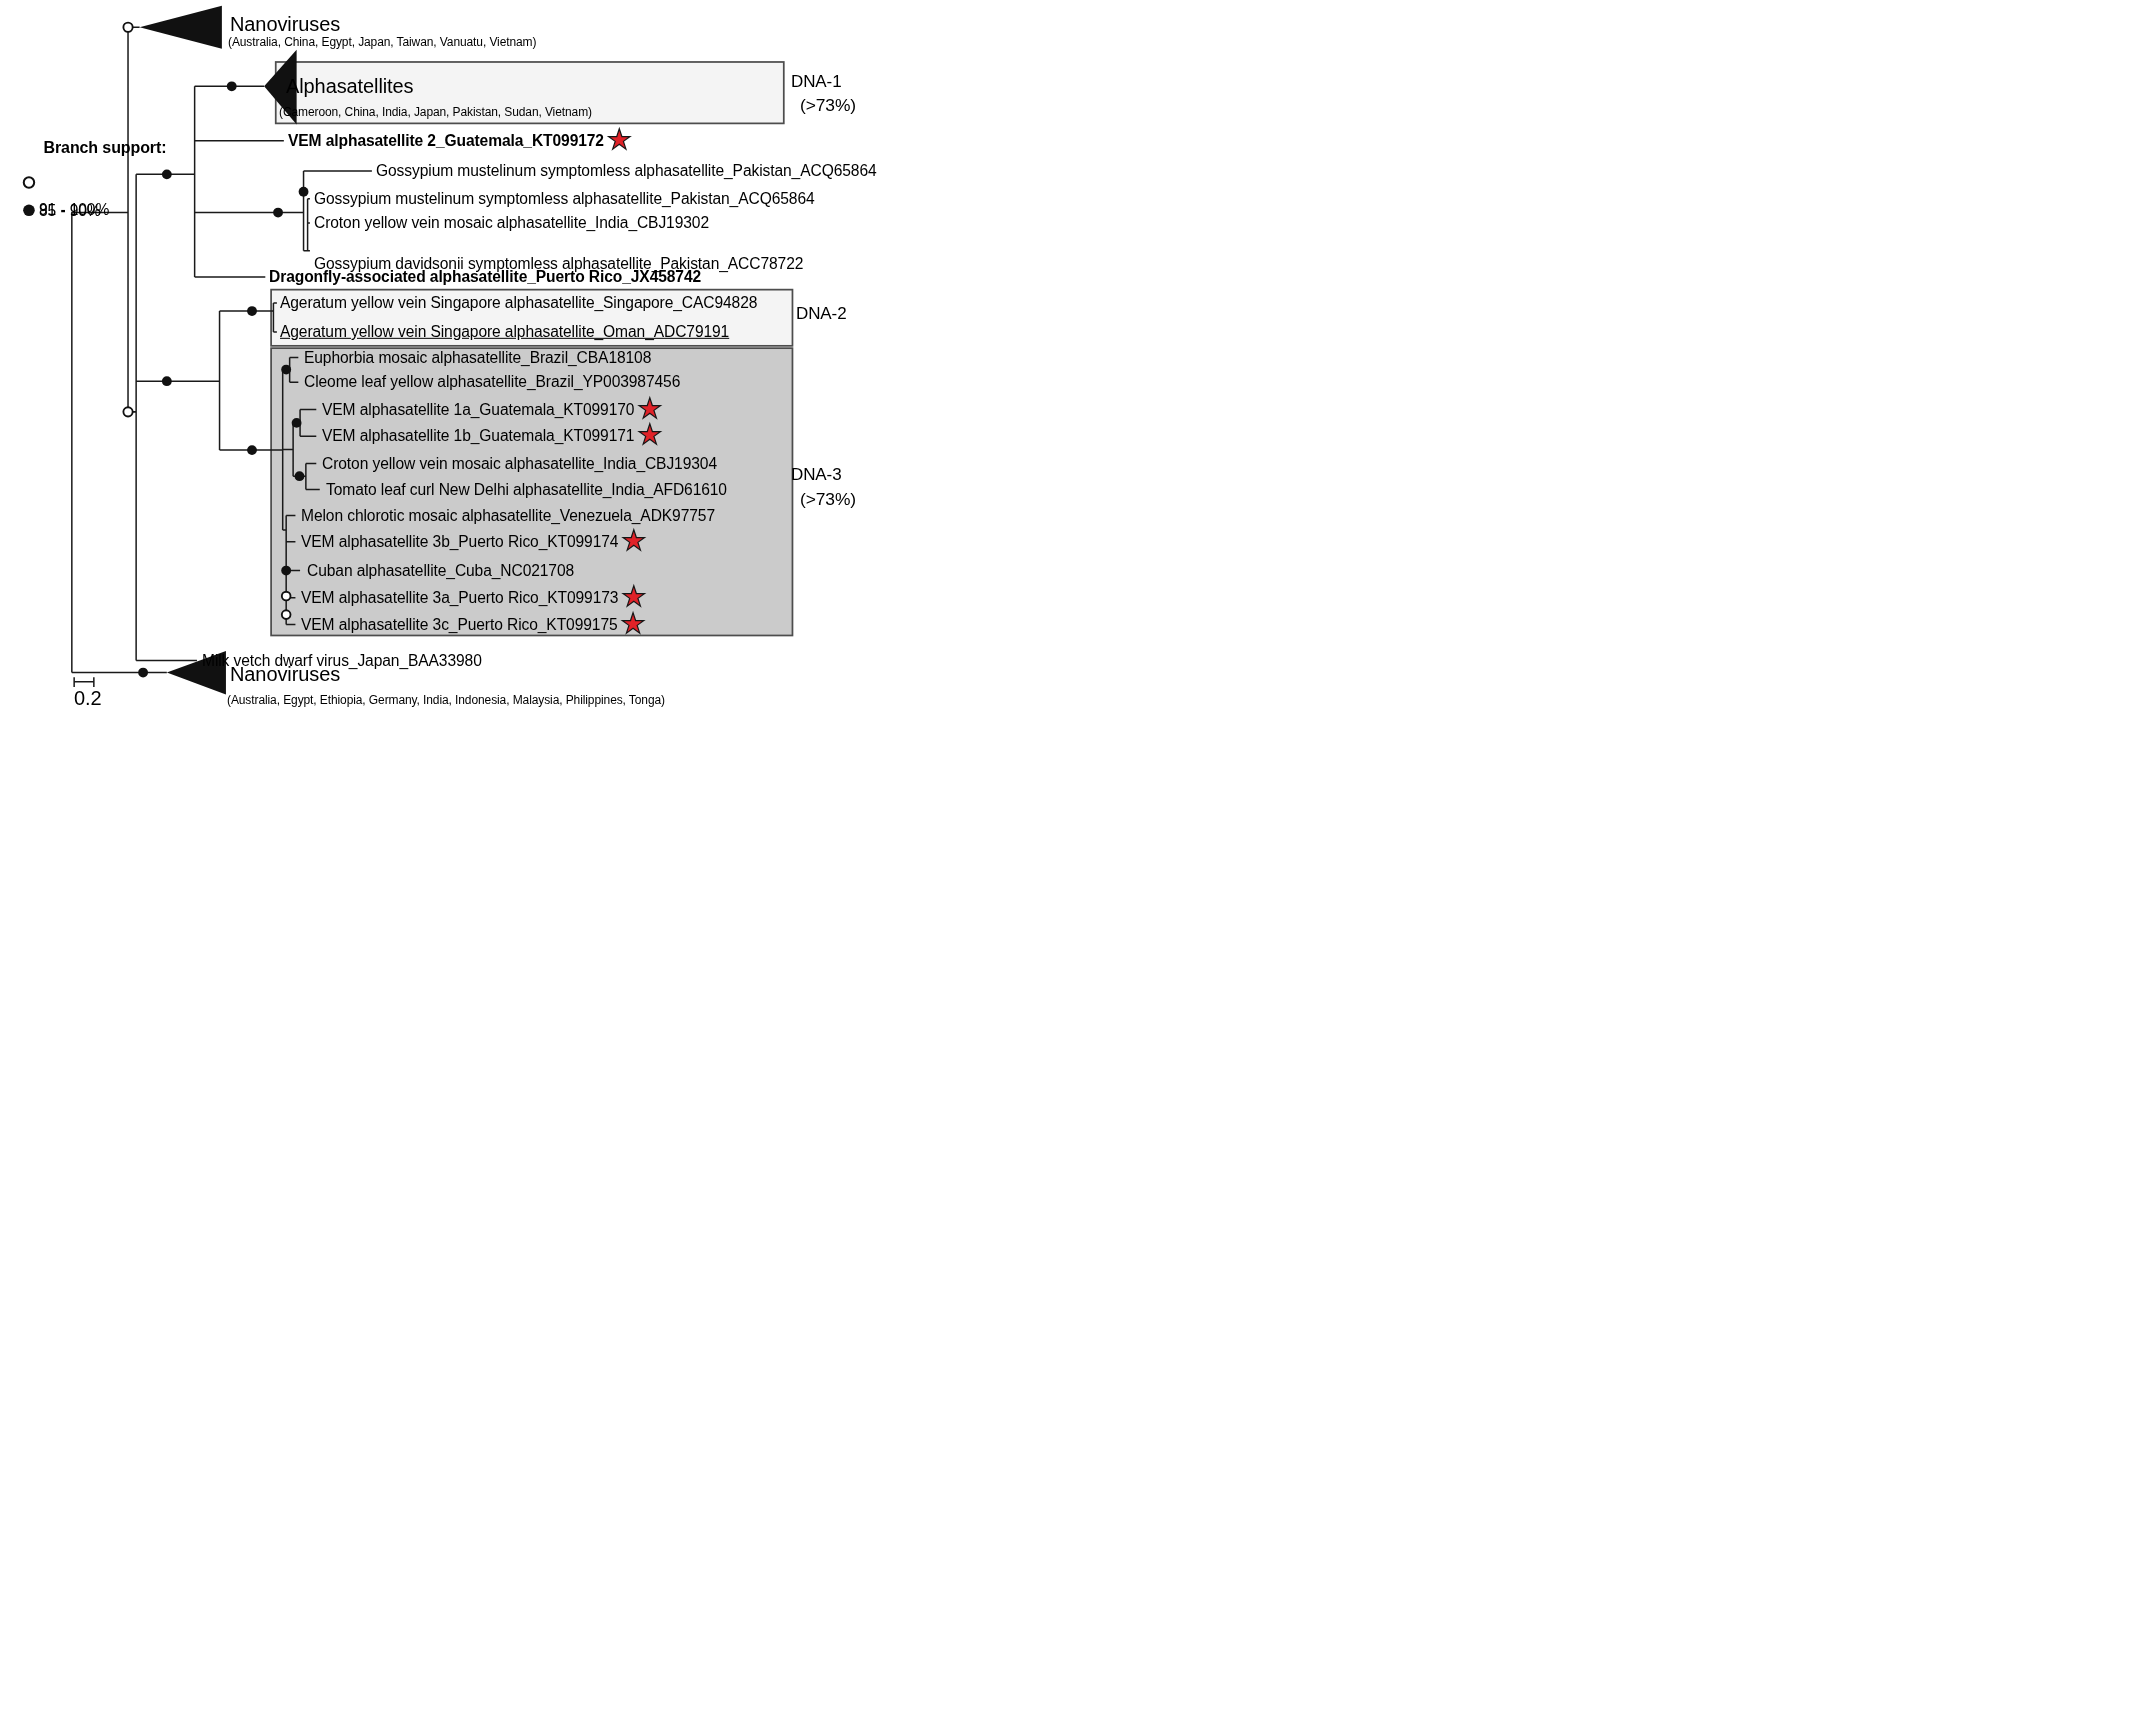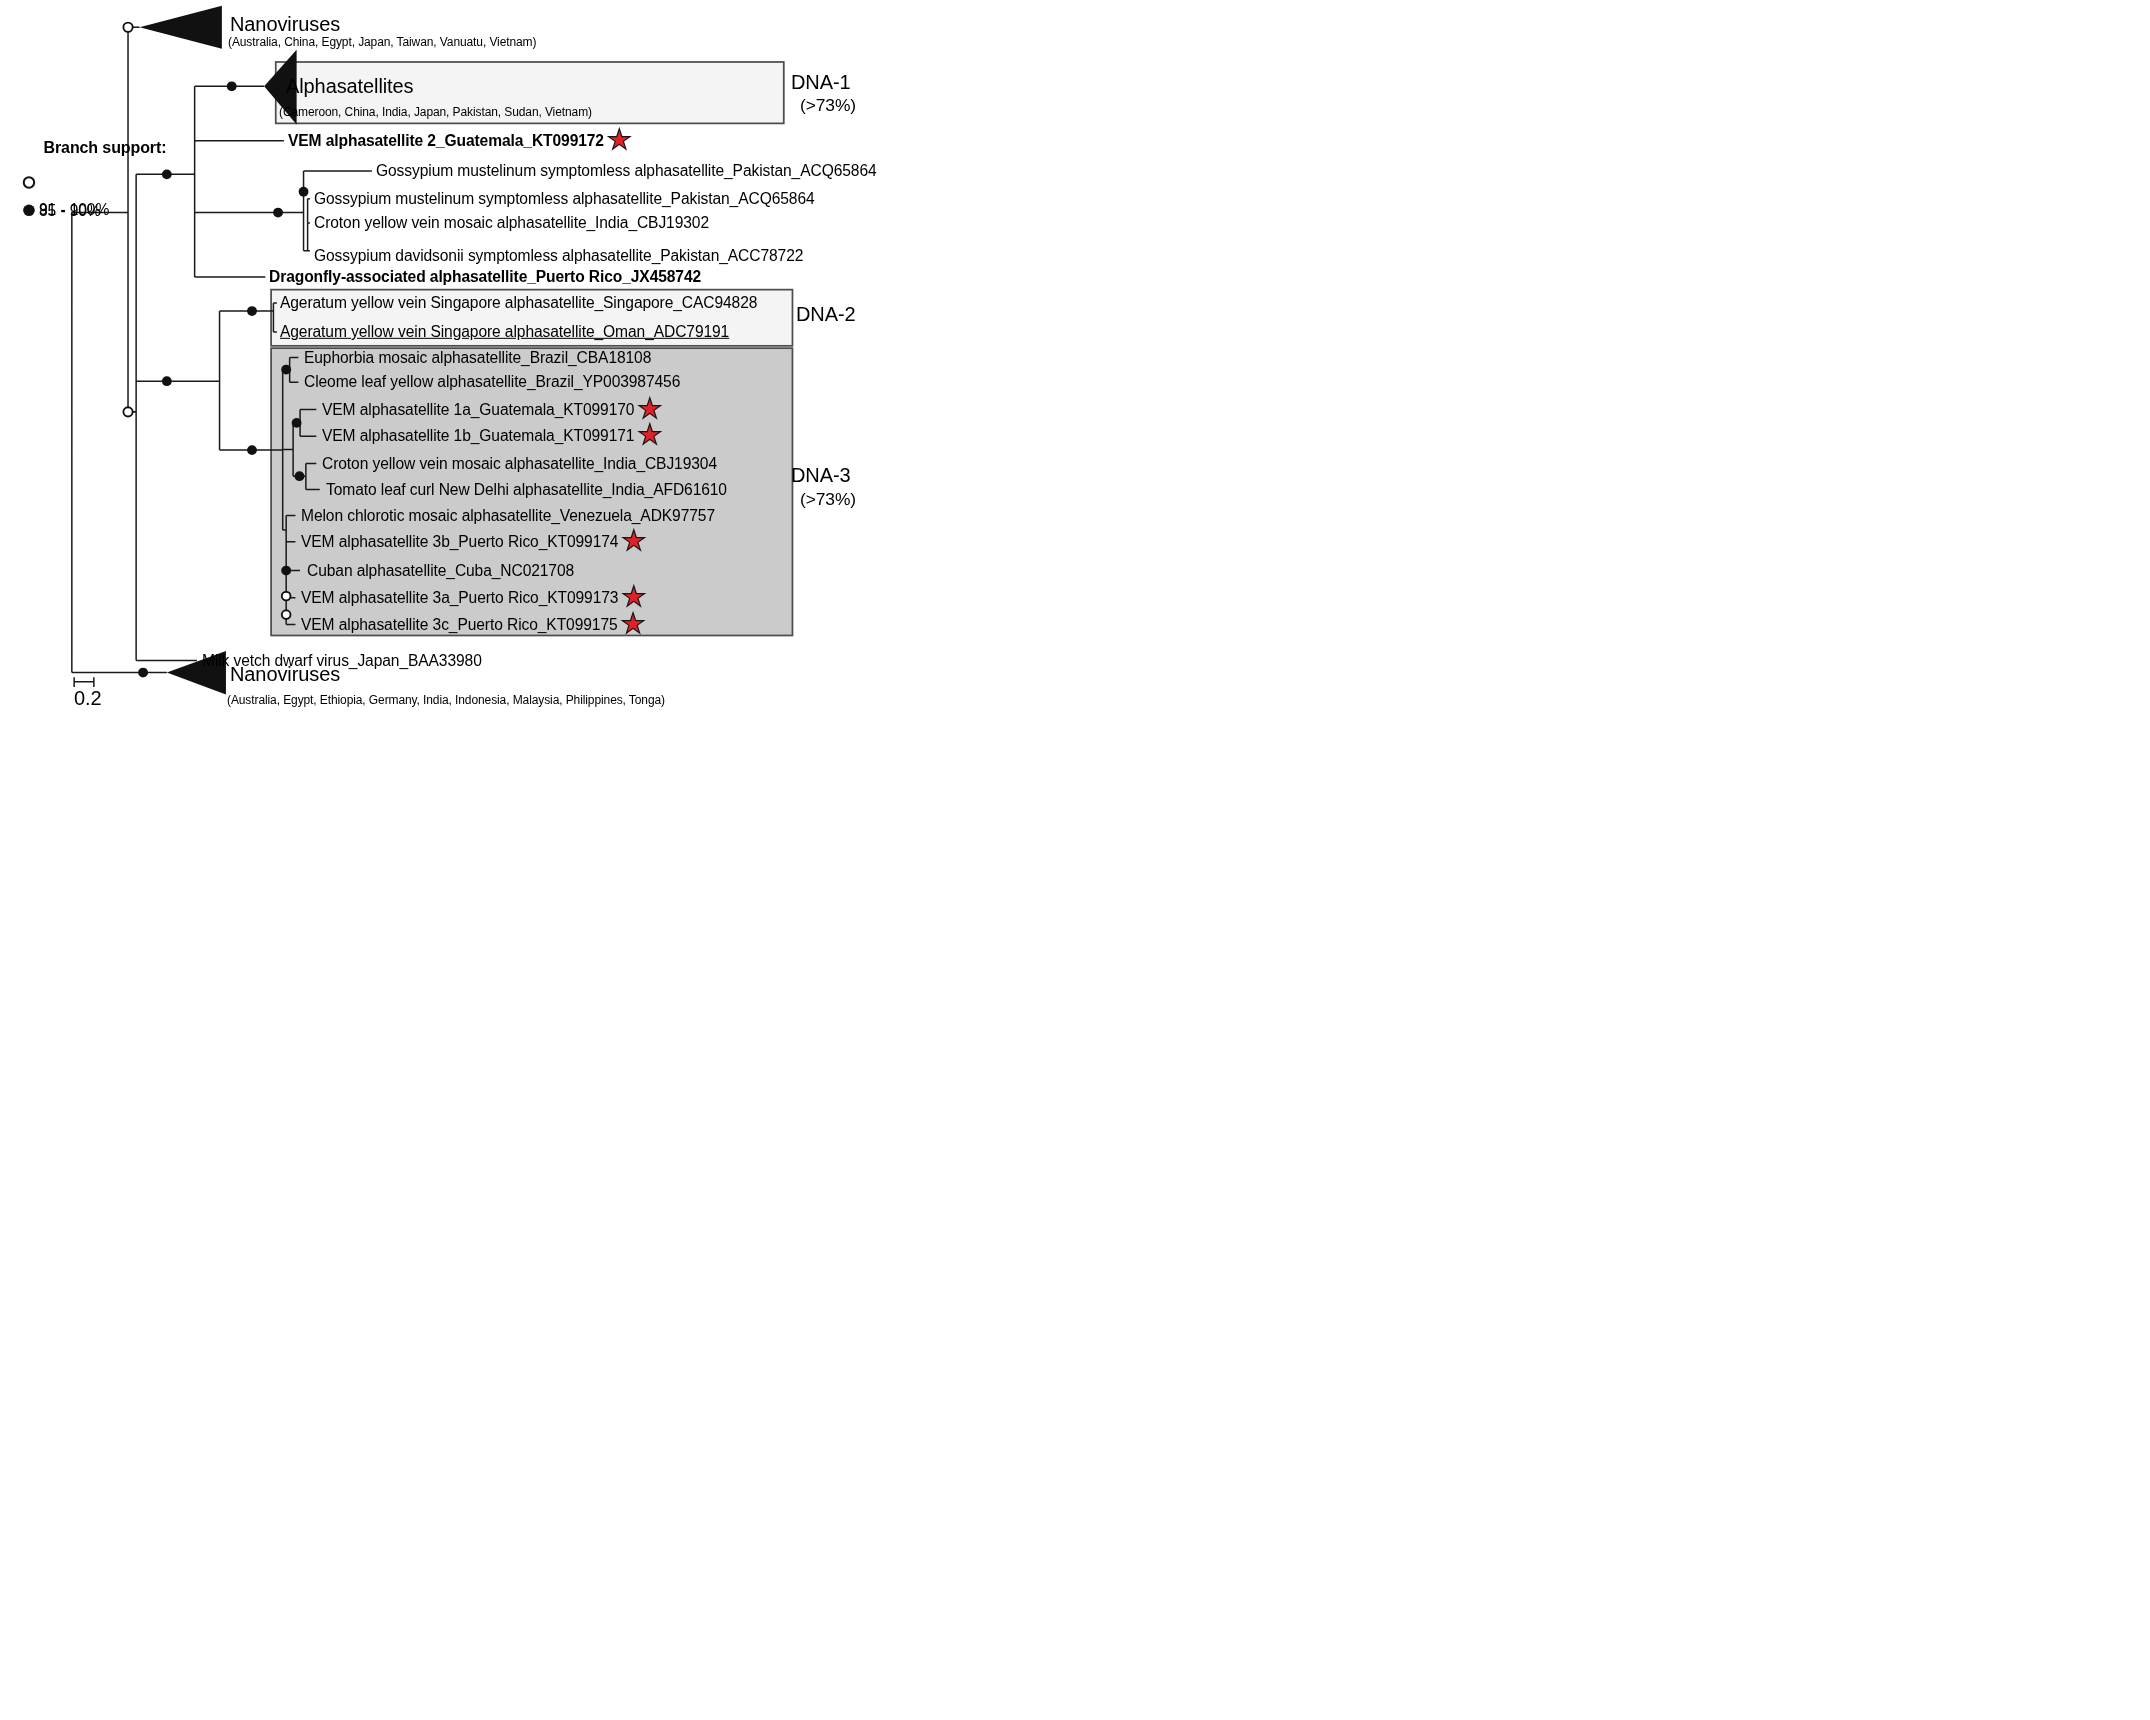--- a/index.html
+++ b/index.html
@@ -5,21 +5,21 @@
   html,body{margin:0;padding:0;background:#ffffff;}
   body{width:895px;height:716px;overflow:hidden;}
   .figure{position:relative;width:895px;height:716px;background:#ffffff;
           font-family:"Liberation Sans","DejaVu Sans",sans-serif;color:#000;}
   svg{position:absolute;left:0;top:0;}
   .lbl{position:absolute;transform:translateY(-50%);white-space:nowrap;
        font-size:15.6px;line-height:1.05;letter-spacing:-0.1px;}
   .bold{font-weight:bold;}
   .title{font-size:20px;}
   .paren{font-size:12px;}
-  .dna{font-size:20px;}
+  .dna{font-size:17px;}
   .dna-sub{font-size:17.4px;text-align:right;}
   .legend-title{font-size:16px;font-weight:bold;}
   .scale-label{font-size:20px;}
   .star{display:inline-block;margin-left:2.9px;font-size:28px;line-height:0;
         vertical-align:middle;transform:translateY(-2.3px);
         color:#e02228;-webkit-text-stroke:1.2px #151515;}
 </style>
 </head>
 <body>
 
@@ -125,21 +125,21 @@
   <div class="lbl dna" style="left:791px;top:82px;">DNA-1</div>
   <div class="lbl dna-sub" style="left:800px;top:105px;">(&gt;73%)</div>
   <div class="lbl dna" style="left:796px;top:314px;">DNA-2</div>
   <div class="lbl dna" style="left:791px;top:475px;">DNA-3</div>
   <div class="lbl dna-sub" style="left:800px;top:499px;">(&gt;73%)</div>
 
   <div class="lbl bold" style="left:288px;top:141px;"><span>VEM alphasatellite 2_Guatemala_KT099172</span><span class="star">★</span></div>
   <div class="lbl" style="left:376px;top:171px;"><span>Gossypium mustelinum symptomless alphasatellite_Pakistan_ACQ65864</span></div>
   <div class="lbl" style="left:314px;top:199px;"><span>Gossypium mustelinum symptomless alphasatellite_Pakistan_ACQ65864</span></div>
   <div class="lbl" style="left:314px;top:223px;"><span>Croton yellow vein mosaic alphasatellite_India_CBJ19302</span></div>
-  <div class="lbl" style="left:314px;top:256px;"><span>Gossypium davidsonii symptomless alphasatellite_Pakistan_ACC78722</span></div>
+  <div class="lbl" style="left:314px;top:264px;"><span>Gossypium davidsonii symptomless alphasatellite_Pakistan_ACC78722</span></div>
   <div class="lbl bold" style="left:269px;top:277px;"><span>Dragonfly-associated alphasatellite_Puerto Rico_JX458742</span></div>
   <div class="lbl" style="left:280px;top:303px;"><span>Ageratum yellow vein Singapore alphasatellite_Singapore_CAC94828</span></div>
   <div class="lbl" style="left:280px;top:332px;text-decoration:underline;"><span>Ageratum yellow vein Singapore alphasatellite_Oman_ADC79191</span></div>
   <div class="lbl" style="left:304px;top:358px;"><span>Euphorbia mosaic alphasatellite_Brazil_CBA18108</span></div>
   <div class="lbl" style="left:304px;top:382px;"><span>Cleome leaf yellow alphasatellite_Brazil_YP003987456</span></div>
   <div class="lbl" style="left:322px;top:410px;"><span>VEM alphasatellite 1a_Guatemala_KT099170</span><span class="star">★</span></div>
   <div class="lbl" style="left:322px;top:436px;"><span>VEM alphasatellite 1b_Guatemala_KT099171</span><span class="star">★</span></div>
   <div class="lbl" style="left:322px;top:464px;"><span>Croton yellow vein mosaic alphasatellite_India_CBJ19304</span></div>
   <div class="lbl" style="left:326px;top:490px;"><span>Tomato leaf curl New Delhi alphasatellite_India_AFD61610</span></div>
   <div class="lbl" style="left:301px;top:516px;"><span>Melon chlorotic mosaic alphasatellite_Venezuela_ADK97757</span></div>

